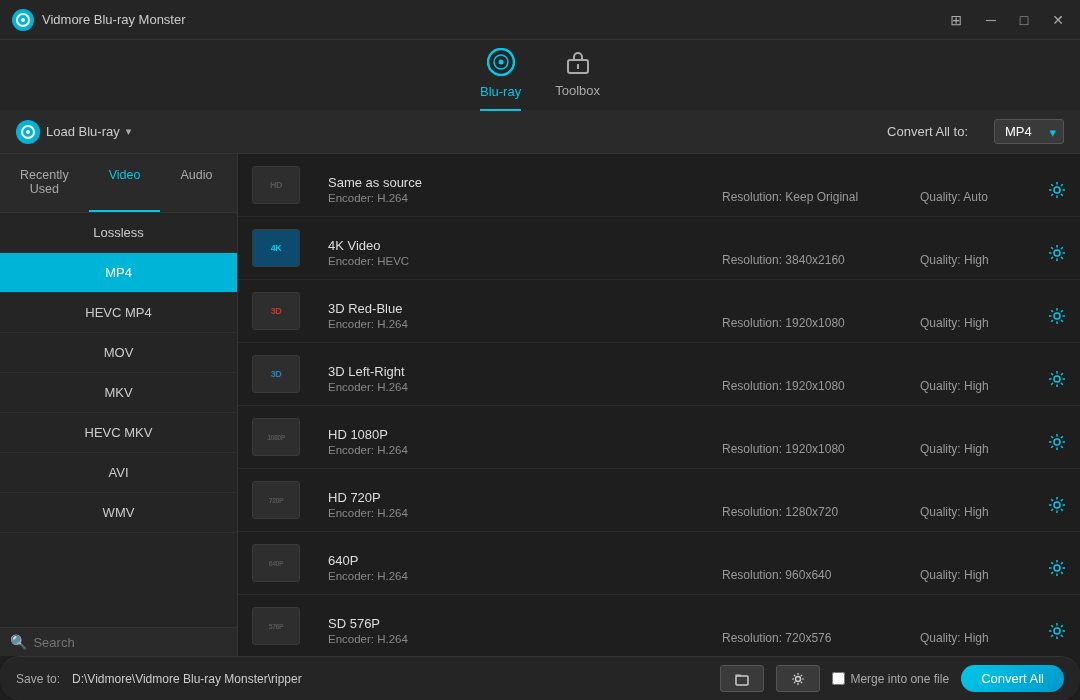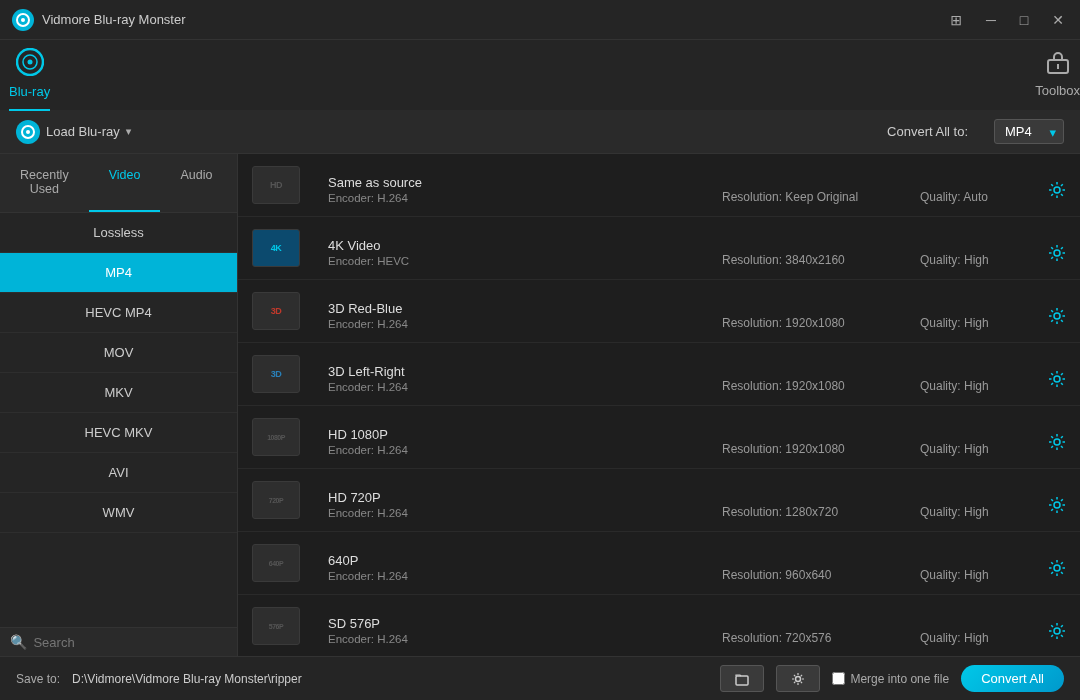--- a/index.html
+++ b/index.html
@@ -42,26 +42,25 @@
       font-size: 14px;
       cursor: pointer;
       background: none;
       border: none;
       padding: 2px 4px;
     }
 
     
     .top-nav {
       display: flex;
-      justify-content: space-between;
+      justify-content: center;
       background: #252525;
       height: 70px;
       align-items: center;
       gap: 34px;
-      padding-left: 9px;
     }
     .nav-item {
       display: flex;
       flex-direction: column;
       align-items: center;
       cursor: pointer;
       padding-bottom: 4px;
       color: #aaa;
       font-size: 13px;
       position: relative;
@@ -264,21 +263,21 @@
     
     .bottom-bar {
       display: flex;
       align-items: center;
       background: #252525;
       height: 44px;
       padding: 0 16px;
       border-top: 1px solid #333;
       gap: 12px;
       position: absolute;
-      bottom: 0; left: 0; right: 0;
+      bottom: 0; left: 0; right: 0; border-radius: 20px;
     }
     .save-to-label {
       font-size: 12px;
       color: #aaa;
       white-space: nowrap;
     }
     .save-path {
       font-size: 12px;
       color: #ccc;
       flex: 1;

